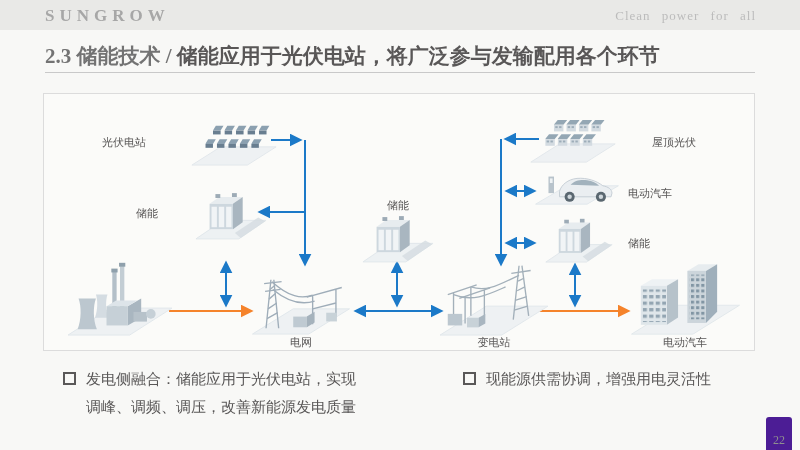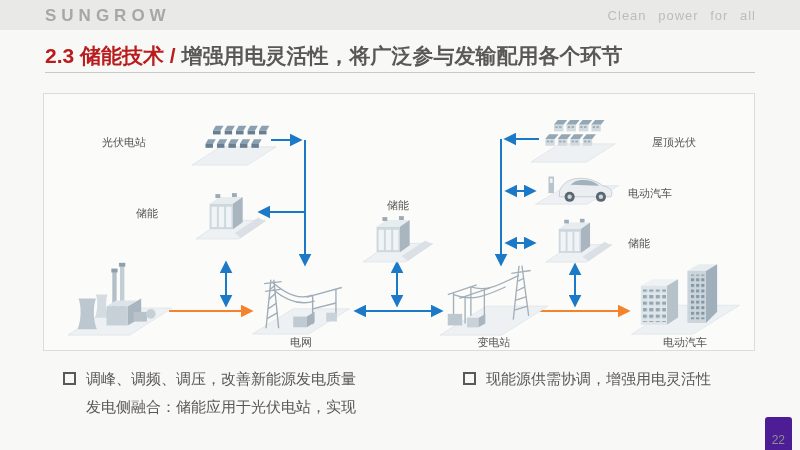--- a/index.html
+++ b/index.html
@@ -1,27 +1,27 @@
 <!DOCTYPE html>
 <html><head>
 <meta charset="utf-8">
 <style>
   html,body{margin:0;padding:0;background:#dddddd;}
   .slide{position:relative;width:800px;height:450px;background:#f8f8f6;overflow:hidden;
-         font-family:Liberation Sans, sans-serif;}
+         font-family:Liberation Serif, serif;}
   
   .topbar{position:absolute;left:0;top:0;width:800px;height:30px;background:#e9e9e7;}
   .logo{position:absolute;left:45px;top:6px;font-size:17px;font-weight:700;
         letter-spacing:5px;color:#a7a7a7;}
   .tagline{position:absolute;right:44px;top:8px;font-size:13px;color:#bcbcbc;
            letter-spacing:1px;word-spacing:7px;}
   
   .title{position:absolute;left:45px;top:42px;font-size:21px;font-weight:700;
          white-space:nowrap;color:#595757;}
-  .title .accent{color:#b91c1c;}
+  .title .accent{color:#737373;}
   .rule{position:absolute;left:45px;top:72px;width:710px;height:1px;background:#c9c9c9;}
   
   .diagram{position:absolute;left:43px;top:93px;width:712px;height:258px;
            background:#fbfbf9;border:1px solid #dcdcdc;box-sizing:border-box;}
   .connectors{position:absolute;left:0;top:0;width:712px;height:258px;}
   .node-icon{position:absolute;}
   .node-label{position:absolute;font-size:11px;color:#595757;white-space:nowrap;}
   .lbl-r{text-align:left;}
   .lbl-c{text-align:center;}
   
@@ -37,21 +37,21 @@
 <body>
 
 <div class="slide">
 
   <div class="topbar">
     <div class="logo">SUNGROW</div>
     <div class="tagline">Clean power for all</div>
   </div>
 
   <div class="title">
-    <span class="accent">2.3 储能技术 / </span><span>增强用电灵活性，将广泛参与发输配用各个环节</span>
+    <span class="accent">2.3 储能技术 / </span><span>储能应用于光伏电站，将广泛参与发输配用各个环节</span>
   </div>
   <div class="rule"></div>
 
   <div class="diagram">
 
     <svg width="0" height="0" style="position:absolute" aria-hidden="true">
       <defs>
         <marker id="ab" viewBox="0 0 10 10" refX="8" refY="5" markerWidth="6.5" markerHeight="6.5" orient="auto-start-reverse">
           <path d="M0,0 L10,5 L0,10 z" fill="#1b79c8"></path>
         </marker>
@@ -246,22 +246,22 @@
     <div class="node-label lbl-c" style="left:394px;top:241px;width:112px">变电站</div>
     <div class="node-label" style="left:608px;top:41px">屋顶光伏</div>
     <div class="node-label" style="left:584px;top:92px">电动汽车</div>
     <div class="node-label" style="left:584px;top:142px">储能</div>
     <div class="node-label lbl-c" style="left:582px;top:241px;width:118px">电动汽车</div>
   </div>
 
   <div class="bullet" style="left:63px;top:365px;width:330px">
     <span class="sq"></span>
     <div class="lines">
+      <div>发电侧融合：储能应用于光伏电站，实现</div>
       <div>调峰、调频、调压，改善新能源发电质量</div>
-      <div>发电侧融合：储能应用于光伏电站，实现</div>
     </div>
   </div>
   <div class="bullet" style="left:463px;top:365px;width:300px">
     <span class="sq"></span>
     <div class="lines">
       <div>现能源供需协调，增强用电灵活性</div>
     </div>
   </div>
 
   <div class="badge">22</div>

